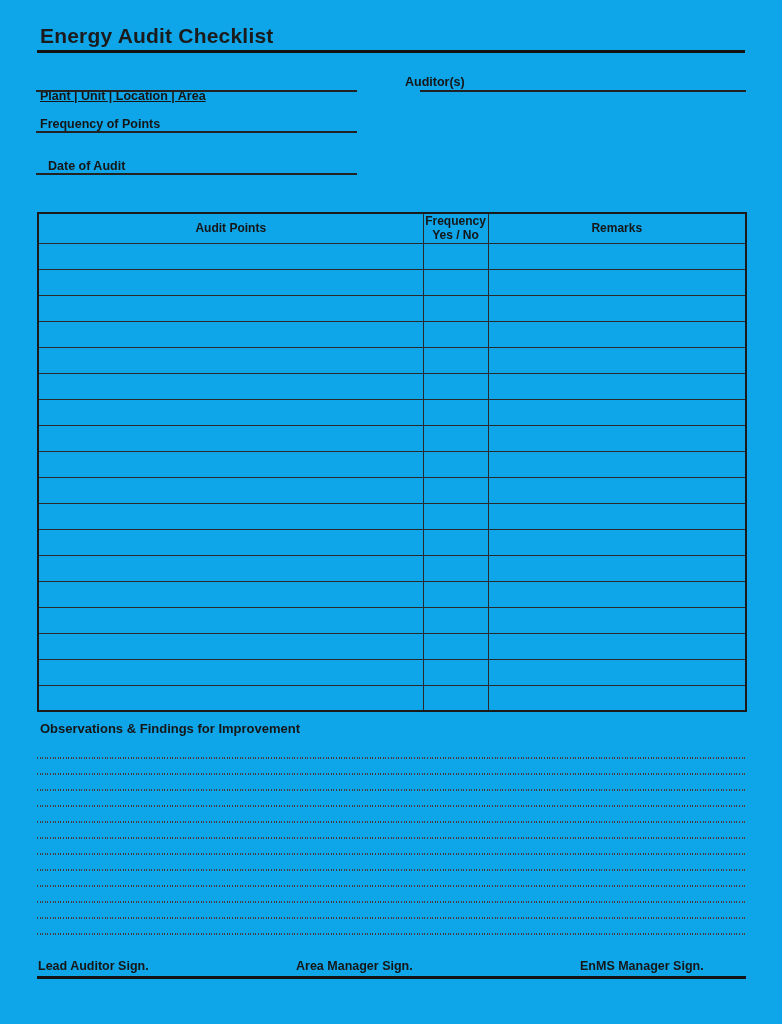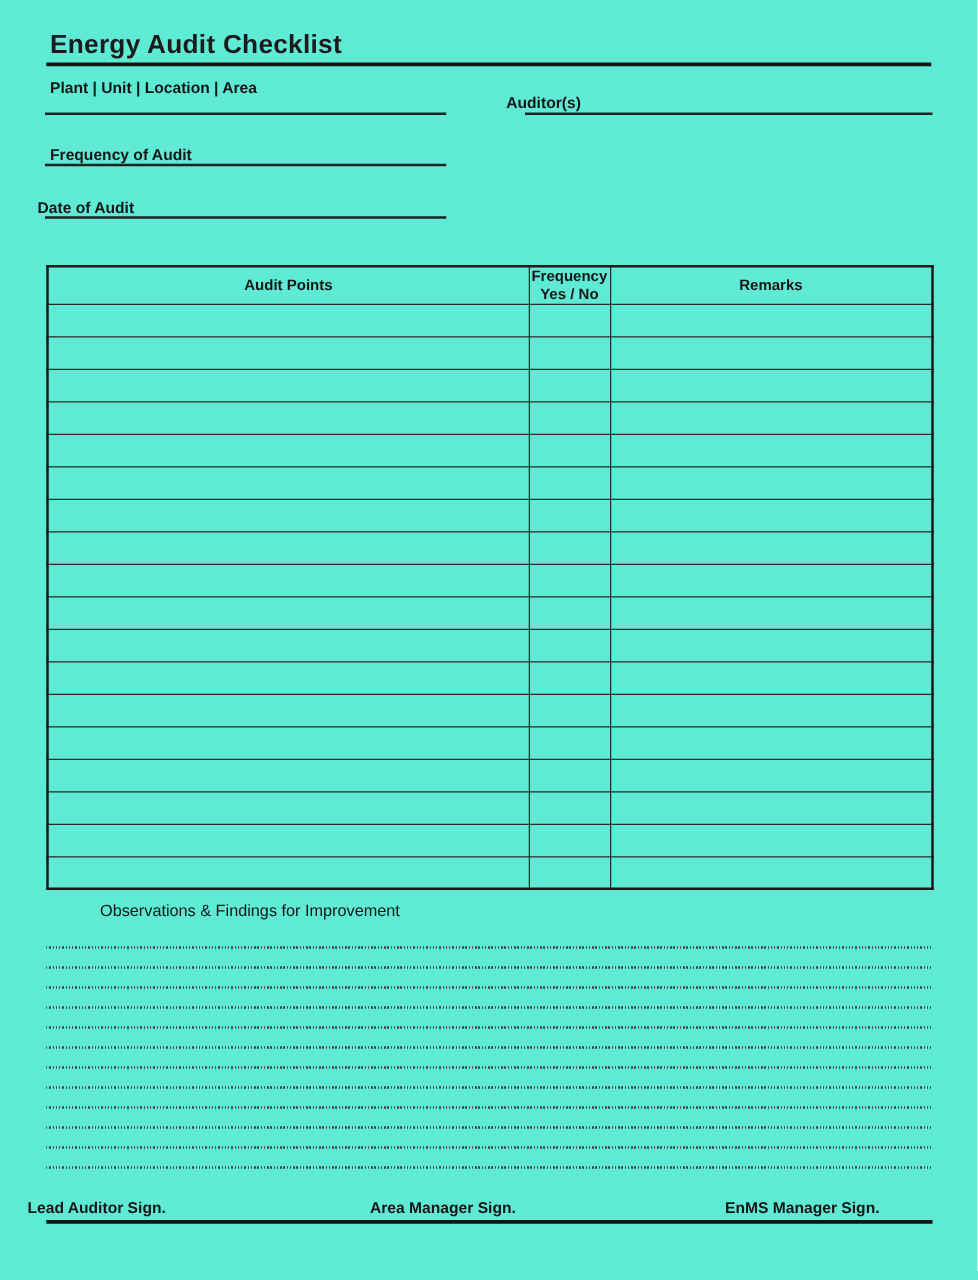--- a/index.html
+++ b/index.html
@@ -1,20 +1,20 @@
 <!DOCTYPE html>
 <html><head>
 <meta charset="utf-8">
 <style>
   html, body { margin: 0; padding: 0; background: #ffffff; }
   .page {
     position: relative;
     width: 782px;
     height: 1024px;
-    background: #5eead4;
+    background: #0ea5e9;
     font-family: "Liberation Sans", sans-serif;
     color: #1b1b1b;
     overflow: hidden;
   }
 
   
   .title {
     position: absolute; left: 40px; top: 24px;
     font-size: 21px; font-weight: bold; letter-spacing: 0.2px;
     white-space: nowrap;
@@ -24,27 +24,27 @@
     width: 708px; height: 3px; background: #131313;
   }
 
   
   .field-label {
     position: absolute; font-size: 12.5px; font-weight: bold;
     white-space: nowrap; color: #161616;
   }
   .fill-rule { position: absolute; height: 2px; background: #222222; }
 
-  .lbl-plant    { left: 40px;  top: 63px; }
+  .lbl-plant    { left: 40px;  top: 89px; text-decoration: underline; }
   .rule-plant   { left: 36px;  top: 90px;  width: 321px; }
   .lbl-auditors { left: 405px; top: 75px; }
   .rule-auditors{ left: 420px; top: 90px;  width: 326px; }
   .lbl-freq     { left: 40px;  top: 117px; }
   .rule-freq    { left: 36px;  top: 131px; width: 321px; }
-  .lbl-date     { left: 30px;  top: 159px; }
+  .lbl-date     { left: 48px;  top: 159px; }
   .rule-date    { left: 36px;  top: 173px; width: 321px; }
 
   
   table.audit {
     position: absolute; left: 37px; top: 212px;
     width: 708px; border-collapse: collapse; table-layout: fixed;
     border: 2px solid #1a1a1a;
   }
   table.audit th, table.audit td {
     border: 1.5px solid #2a2a2a;
@@ -56,35 +56,35 @@
     text-align: center; vertical-align: middle; line-height: 14px;
   }
   table.audit tbody tr { height: 26px; }
   .col-points  { width: 385px; }
   .col-complied{ width: 65px;  }
   .col-remarks { width: 258px; }
 
   
   .obs-label {
     position: absolute; left: 40px; top: 721px;
-    font-size: 13px; font-weight: normal; color: #161616; white-space: nowrap; margin-left: 40px;
+    font-size: 13px; font-weight: bold; color: #161616; white-space: nowrap;
   }
   .obs-lines { position: absolute; left: 37px; top: 757px; width: 709px; }
   .dotted-line {
     height: 2px; margin-bottom: 14px;
     background: repeating-linear-gradient(90deg,
       #414141 0px, #414141 1px, transparent 1px, transparent 2.6px);
   }
 
   
   .sig-label {
     position: absolute; top: 959px;
     font-size: 12.5px; font-weight: bold; color: #161616; white-space: nowrap;
   }
-  .sig-lead  { left: 22px; }
+  .sig-lead  { left: 38px; }
   .sig-plant { left: 296px; }
   .sig-enms  { left: 580px; }
   .sig-rule {
     position: absolute; left: 37px; top: 976px;
     width: 709px; height: 3px; background: #131313;
   }
 </style>
 </head>
 <body>
 
@@ -92,21 +92,21 @@
 
   <div class="title">Energy Audit Checklist</div>
   <div class="title-rule"></div>
 
   <div class="field-label lbl-plant">Plant | Unit | Location | Area</div>
   <div class="fill-rule rule-plant"></div>
 
   <div class="field-label lbl-auditors">Auditor(s)</div>
   <div class="fill-rule rule-auditors"></div>
 
-  <div class="field-label lbl-freq">Frequency of Audit</div>
+  <div class="field-label lbl-freq">Frequency of Points</div>
   <div class="fill-rule rule-freq"></div>
 
   <div class="field-label lbl-date">Date of Audit</div>
   <div class="fill-rule rule-date"></div>
 
   <table class="audit">
     <colgroup>
       <col class="col-points">
       <col class="col-complied">
       <col class="col-remarks">

